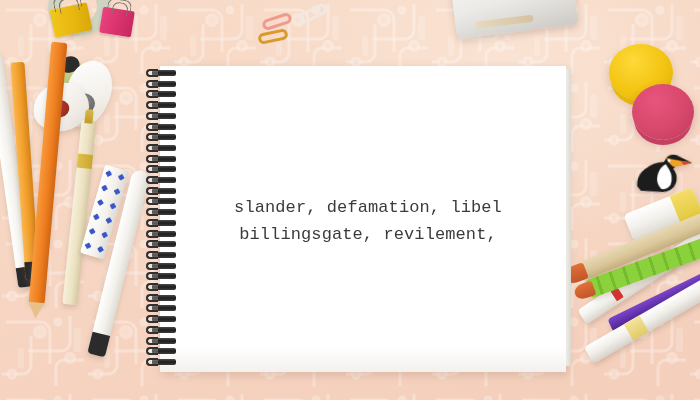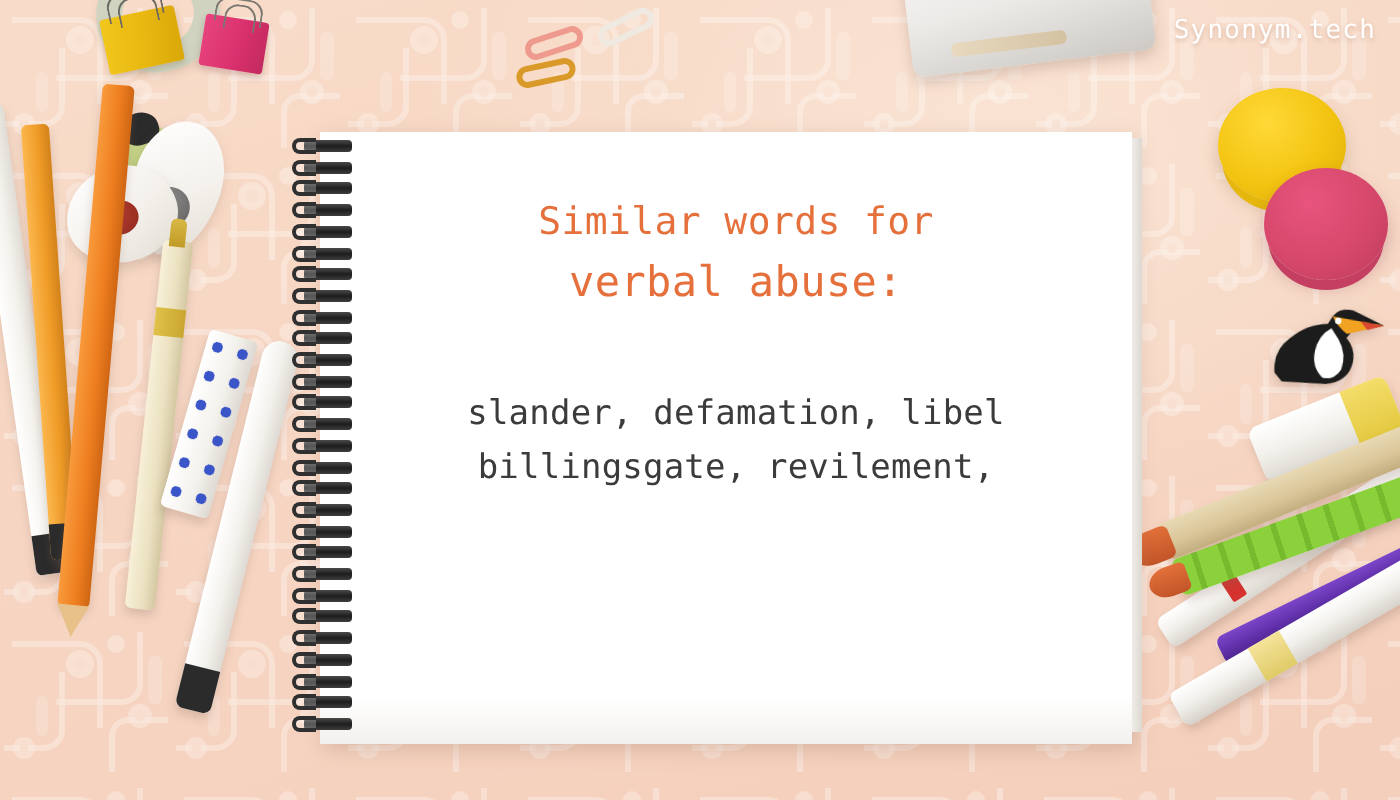--- a/index.html
+++ b/index.html
@@ -373,21 +373,21 @@
     letter-spacing: 0.2px;
   }
   #title-term { font-size: 21px; }
   #synonyms-block {
     top: 194px;
     color: #3b3b3b;
     font-size: 17px;
     line-height: 27px;
     letter-spacing: 0.1px;
   }
-  .syn-line { white-space: pre; }
+  .syn-line { white-space: pre; font-family: Liberation Mono, monospace; }
 
   
   #watermark {
     position: absolute;
     right: 12px; top: 8px;
     color: #ffffff;
     font-size: 13px;
     letter-spacing: 0.6px;
     text-shadow: 0 1px 2px rgba(180,130,110,0.45);
   }
@@ -576,24 +576,19 @@
       <div class="coil" style="top: 280.2px;">
         <span class="wire"></span>
         <span class="hook"></span>
       </div>
       <div class="coil" style="top: 290.9px;">
         <span class="wire"></span>
         <span class="hook"></span>
       </div>
     </div>
 
-  <div class="page-text" id="title-block">
-    <div>Similar words for</div>
-    <div id="title-term">verbal abuse:</div>
-  </div>
 
   <div class="page-text" id="synonyms-block">
       <div class="syn-line">slander, defamation, libel</div>
       <div class="syn-line">billingsgate, revilement,</div>
     </div>
 
-  <div id="watermark">Synonym.tech</div>
 </div>
 
 </body></html>

